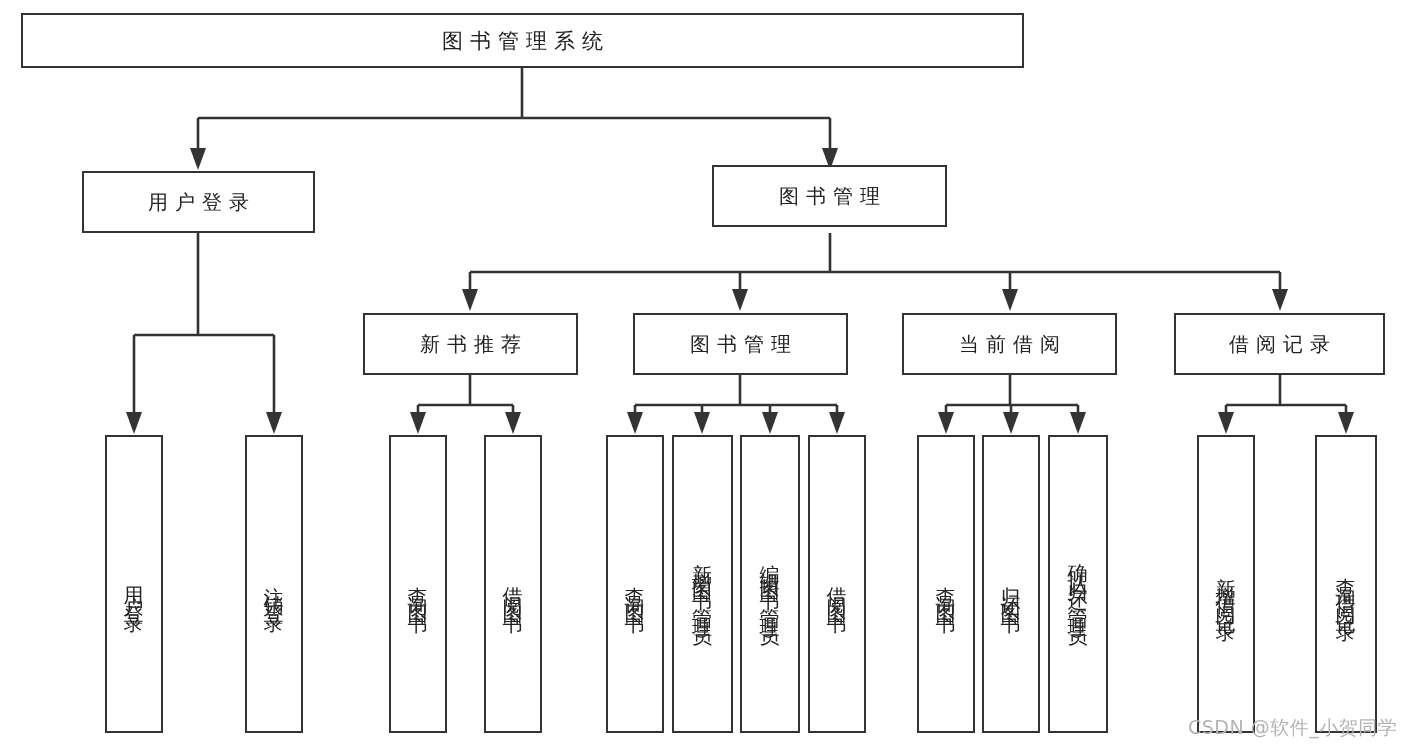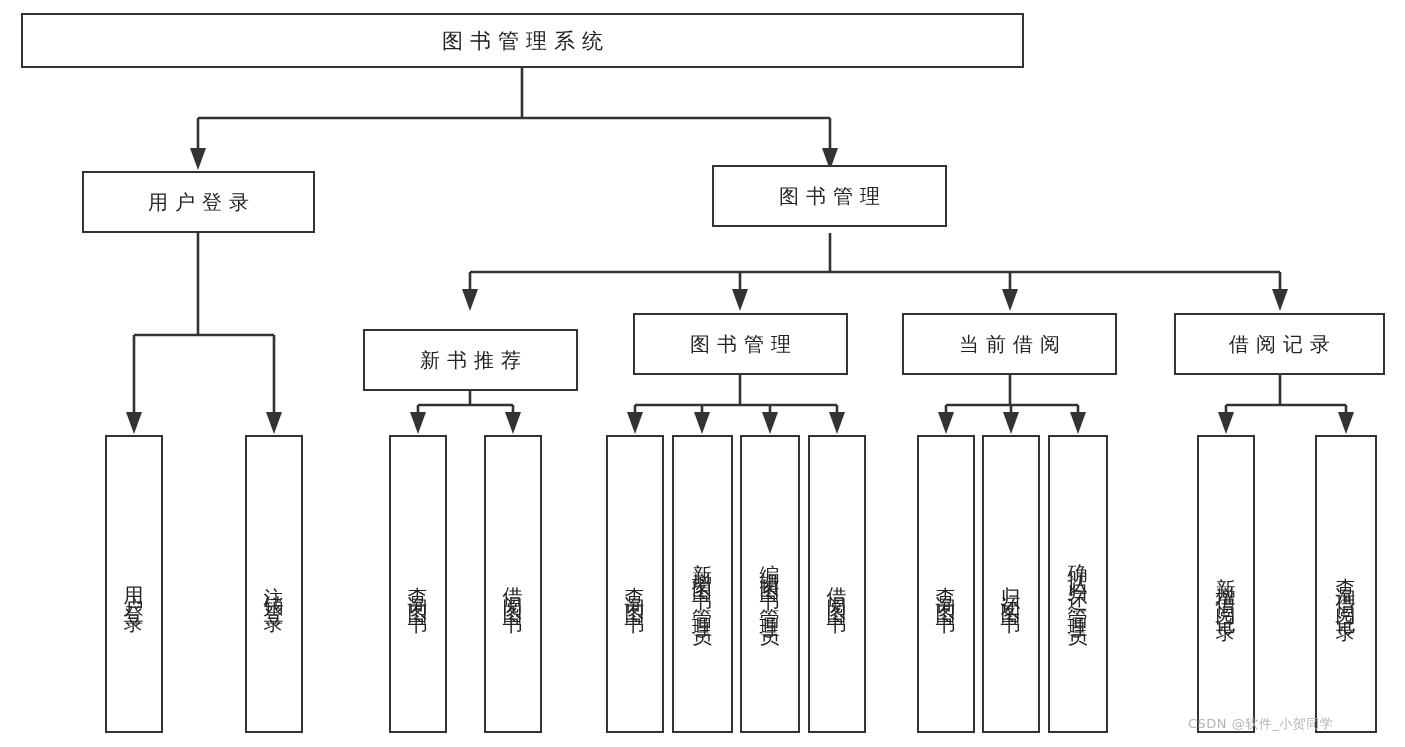--- a/index.html
+++ b/index.html
@@ -36,21 +36,21 @@
     text-orientation:mixed;
     font-size:20px;
     letter-spacing:9px;
     padding-top:9px; 
     line-height:1;
   }
   .title{font-size:21px;}
   .watermark{
     position:absolute;
     left:1188px;top:715px;
-    font-size:13px;
+    font-size:19px;
     letter-spacing:0.5px;
     color:#b3b3b3;
     z-index:5;
     white-space:nowrap;
   }
 </style>
 </head>
 <body>
 
 <div class="canvas">
@@ -93,21 +93,21 @@
       <polygon points="1218,412 1234,412 1226,434"></polygon>
       <polygon points="1338,412 1354,412 1346,434"></polygon>
     </g>
   </svg>
 
   <div class="node h title" style="left:21px;top:13px;width:1003px;height:55px">图书管理系统</div>
 
   <div class="node h" style="left:82px;top:171px;width:233px;height:62px">用户登录</div>
   <div class="node h" style="left:712px;top:165px;width:235px;height:62px">图书管理</div>
 
-  <div class="node h" style="left:363px;top:329px;width:215px;height:62px">新书推荐</div>
+  <div class="node h" style="left:363px;top:313px;width:215px;height:62px">新书推荐</div>
   <div class="node h" style="left:633px;top:313px;width:215px;height:62px">图书管理</div>
   <div class="node h" style="left:1174px;top:313px;width:211px;height:62px">借阅记录</div>
   <div class="node h" style="left:902px;top:313px;width:215px;height:62px">当前借阅</div>
 
   <div class="node v" style="left:105px;top:435px;width:58px;height:298px">用户登录</div>
   <div class="node v" style="left:245px;top:435px;width:58px;height:298px">注销登录</div>
 
   <div class="node v" style="left:389px;top:435px;width:58px;height:298px">查询图书</div>
   <div class="node v" style="left:484px;top:435px;width:58px;height:298px">借阅图书</div>
 

